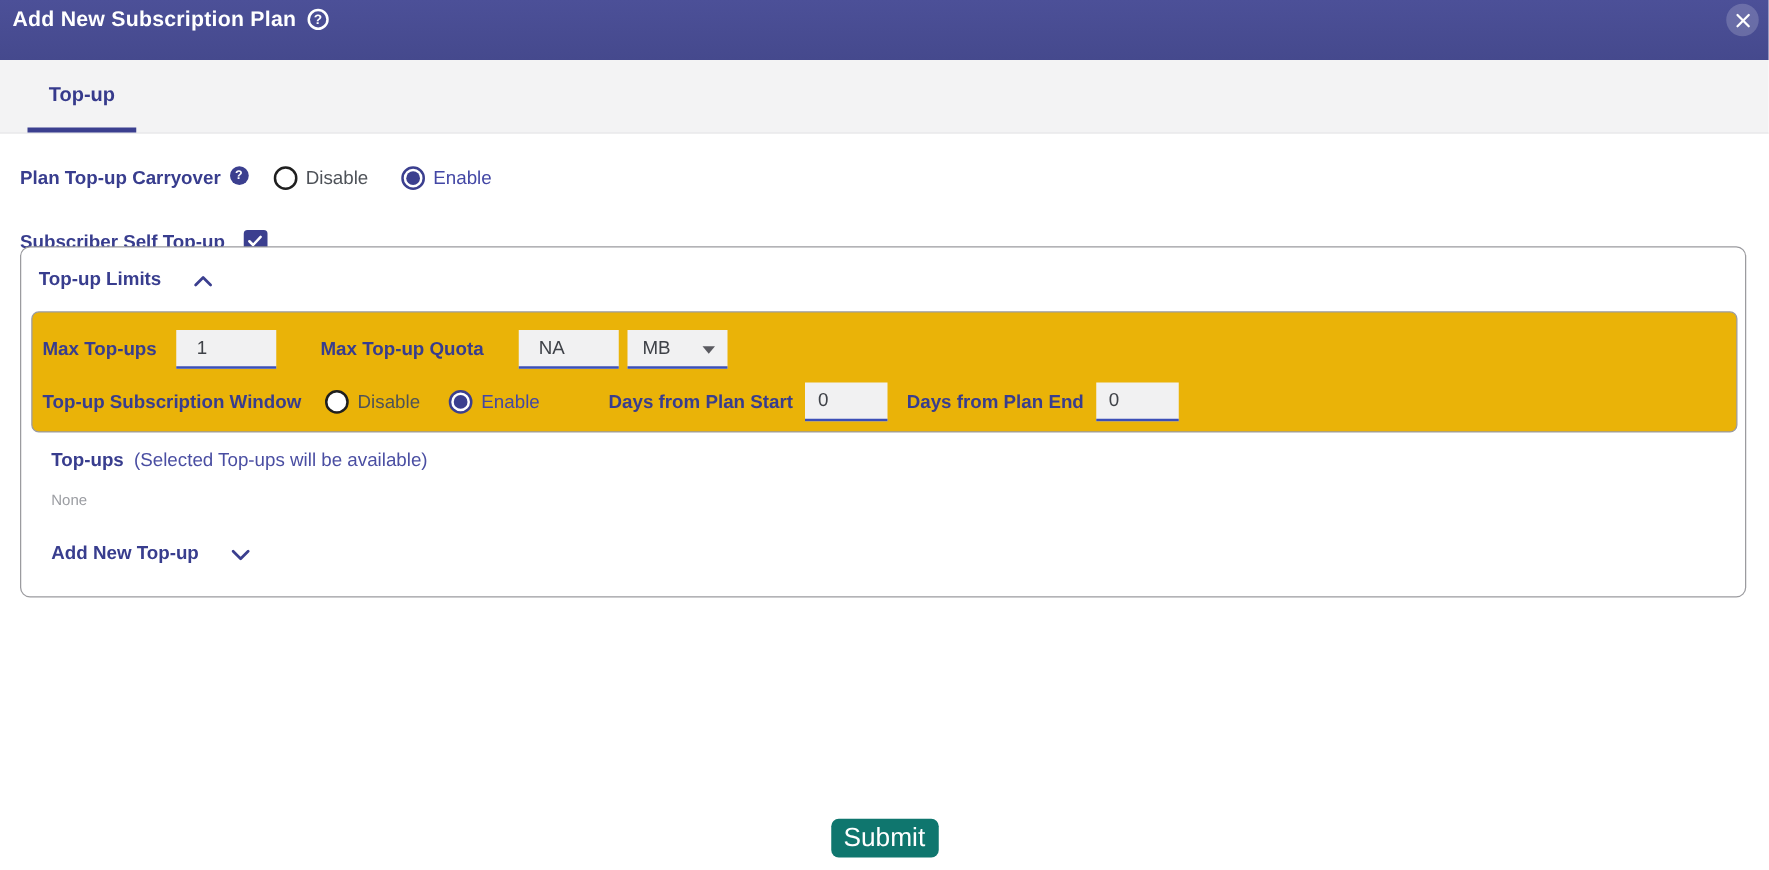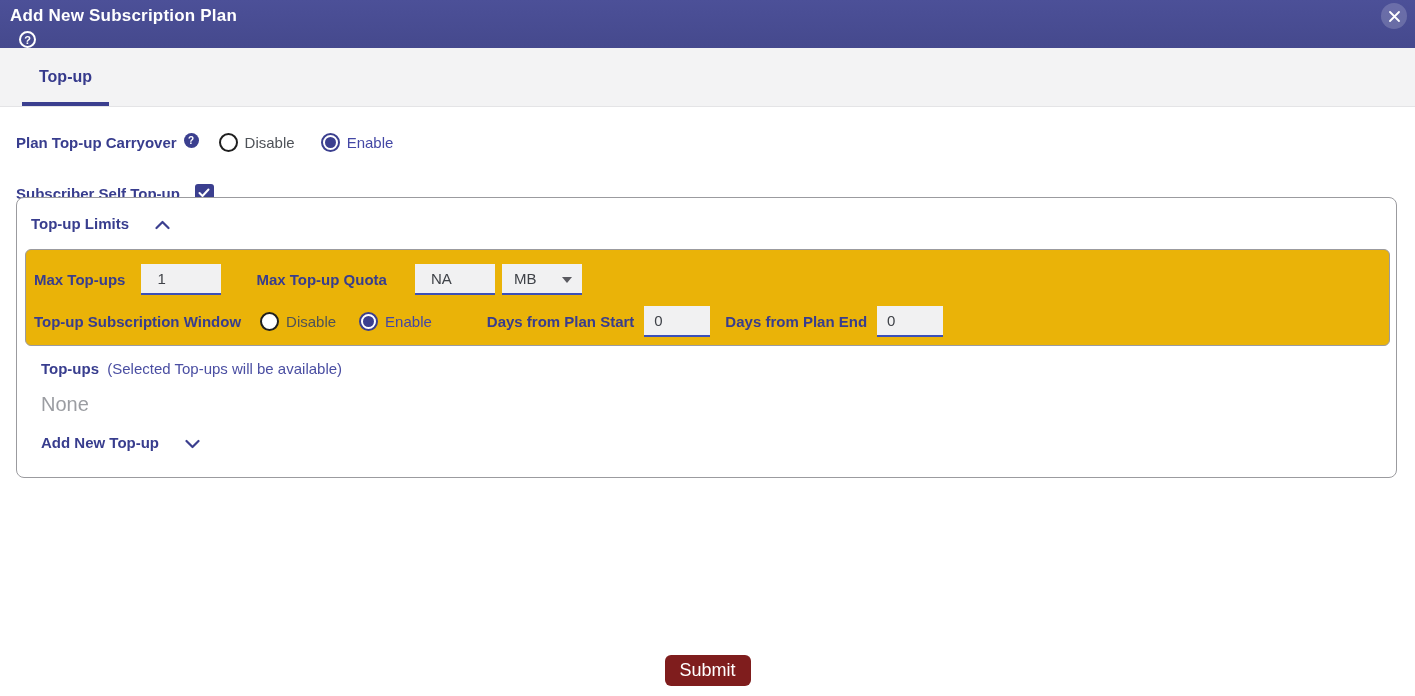--- a/index.html
+++ b/index.html
@@ -11,21 +11,20 @@
   }
   
   .header {
     position: relative;
     height: 48px;
     background: linear-gradient(180deg, #4c5098 0%, #45498d 100%);
     color: #fff;
     padding: 4px 10px 0 10px;
     display: flex;
     align-items: flex-start;
-    flex-direction: column;
   }
   .header-title {
     font-size: 17px;
     font-weight: bold;
     letter-spacing: .2px;
     line-height: 24px;
   }
   .header-help {
     display: inline-flex;
     align-items: center; justify-content: center;
@@ -160,31 +159,31 @@
   }
   .select-caret {
     position: absolute; right: 10px; top: 13px;
     width: 0; height: 0;
     border-left: 5px solid transparent;
     border-right: 5px solid transparent;
     border-top: 6px solid #5a5a60;
   }
   .topups-line { position: absolute; left: 24px; top: 162px; font-size: 15px; }
   .topups-hint { color: #4a4ea2; font-weight: normal; font-size: 15px; margin-left: 4px; }
-  .topups-none { position: absolute; left: 24px; top: 195px; font-size: 20px; color: #9b9da2; }
+  .topups-none { position: absolute; left: 24px; top: 195px; font-size: 12px; color: #9b9da2; }
   .addnew-line { position: absolute; left: 24px; top: 236px; display: flex; align-items: center; }
   
   .footer { position: absolute; left: 0; top: 548px; width: 100%; text-align: center; }
   .submit-btn {
     width: 86px; height: 31px;
-    background: #7f1d1d;
+    background: #0f766e;
     color: #fff;
     border: none; border-radius: 6px;
     font-family: "Liberation Sans", sans-serif;
-    font-size: 18px;
+    font-size: 21px;
     cursor: pointer;
   }
 </style>
 </head>
 <body>
 
 <div class="header">
   <span class="header-title">Add New Subscription Plan</span>
   <span class="header-help">?</span>
   <span class="header-close">

